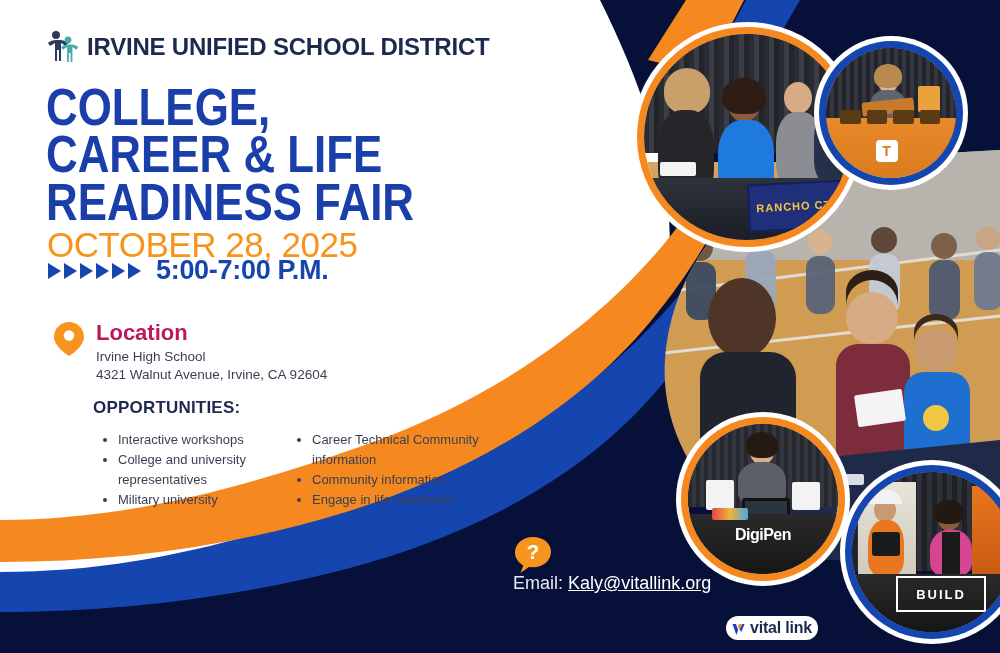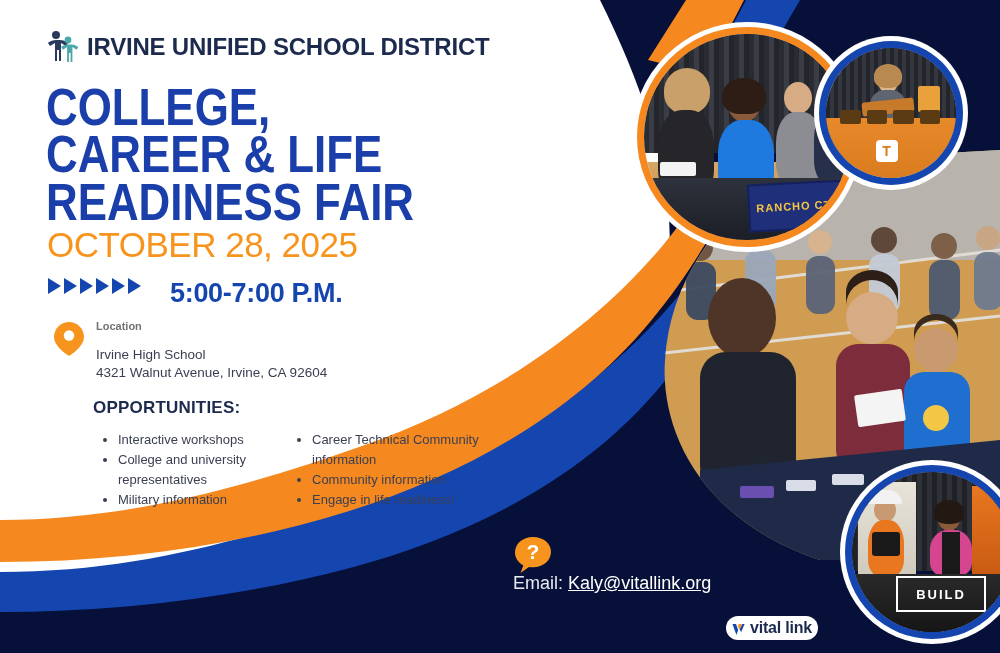--- a/index.html
+++ b/index.html
@@ -94,40 +94,40 @@
     transform-origin: left top;
   }
   .headline .l2 { display:block; }
 
   .date {
     position:absolute; left:47px; top:225px;
     color:#F7941D; font-weight:normal; font-size:35px;
     letter-spacing:-0.5px;
   }
   .time-row {
-    position:absolute; left:48px; top:278px;
-    display:flex; align-items:flex-start; gap:23px;
+    position:absolute; left:48px; top:255px;
+    display:flex; align-items:center; gap:9px;
   }
   .arrows { display:flex; gap:3px; }
   .arrows i {
     width:0; height:0; display:block;
     border-left:13px solid #1546B0;
     border-top:8px solid transparent;
     border-bottom:8px solid transparent;
   }
   .time-text {
     color:#1546B0; font-weight:bold; font-size:27px; letter-spacing:-0.3px;
     margin-left:6px;
   }
 
   .loc-block { position:absolute; left:54px; top:320px; display:flex; gap:12px; }
   .pin {
     width:30px; height:34px; flex:0 0 auto; margin-top:2px;
   }
-  .loc-title { font-size:11px; font-weight:bold; color:#737373; margin-bottom:14px; }
+  .loc-title { font-size:22px; font-weight:bold; color:#be185d; margin-bottom:2px; }
   .loc-line { font-size:13.5px; color:#3a3f52; line-height:1.35; }
 
   .opp-title {
     position:absolute; left:93px; top:398px;
     font-size:17px; font-weight:bold; color:#1c2a4e; letter-spacing:0.2px;
   }
   .opp-cols {
     position:absolute; left:100px; top:430px;
     display:flex; gap:26px;
   }
@@ -277,20 +277,34 @@
       <div class="sign" style="left:50px; top:92px; width:22px; height:22px; border-radius:4px; background:#ffffff; border:none; color:#d97c1f; font-size:14px;">T</div>
       <div style="position:absolute; left:14px; top:62px; width:100px; height:14px; display:flex; gap:6px;">
         <span style="flex:1;background:#5a3b14;border-radius:2px;"></span>
         <span style="flex:1;background:#5a3b14;border-radius:2px;"></span>
         <span style="flex:1;background:#5a3b14;border-radius:2px;"></span>
         <span style="flex:1;background:#5a3b14;border-radius:2px;"></span>
       </div>
     </div>
   </div>
 
+  <div class="photo ring-orange" style="left:688px; top:424px; width:150px; height:150px;">
+    <div class="scene">
+      <div class="curtain" style="height:55%; background:repeating-linear-gradient(90deg,#26282e 0 4px,#34373f 4px 8px);"></div>
+      <div class="head" style="left:62px; top:14px; width:24px; height:27px; background:#d9b189;"></div>
+      <div style="position:absolute; left:58px; top:8px; width:32px; height:26px; border-radius:50% 50% 40% 40%; background:#241a12;"></div>
+      <div class="person" style="left:50px; top:38px; width:48px; height:44px; background:#5a5f68;"></div>
+      <div class="whitebox" style="left:18px; top:56px; width:28px; height:30px;"></div>
+      <div class="whitebox" style="left:104px; top:58px; width:28px; height:28px;"></div>
+      <div style="position:absolute; left:54px; top:74px; width:42px; height:28px; background:#2b3340; border:3px solid #111; border-radius:3px;"></div>
+      <div class="table-black"></div>
+      <div class="sign" style="left:20px; top:100px; width:110px; height:22px; background:transparent; border:none; color:#ffffff; font-size:16px; letter-spacing:-0.5px;">DigiPen</div>
+      <div style="position:absolute; left:24px; top:84px; width:36px; height:12px; background:linear-gradient(90deg,#e04646,#f0b53a,#49a7e0); border-radius:2px;"></div>
+    </div>
+  </div>
 
   <div class="photo ring-blue" style="left:852px; top:472px; width:160px; height:160px;">
     <div class="scene">
       <div class="curtain" style="height:62%; background:repeating-linear-gradient(90deg,#1f2126 0 5px,#2e3138 5px 10px);"></div>
 
       <div style="position:absolute; left:6px; top:10px; width:58px; height:98px; background:linear-gradient(180deg,#e8e4da,#cfc9bb);"></div>
       <div class="head" style="left:22px; top:26px; width:22px; height:24px; background:#c99a72;"></div>
       <div style="position:absolute; left:16px; top:18px; width:34px; height:14px; border-radius:14px 14px 0 0; background:#f2f2f2;"></div>
       <div class="person" style="left:16px; top:48px; width:36px; height:56px; background:#e8771f;"></div>
       <div style="position:absolute; left:20px; top:60px; width:28px; height:24px; background:#1a1a1a; border-radius:3px;"></div>
@@ -357,21 +371,21 @@
         <div class="loc-line">Irvine High School</div>
         <div class="loc-line">4321 Walnut Avenue, Irvine, CA 92604</div>
       </span>
     </div>
 
     <div class="opp-title">OPPORTUNITIES:</div>
     <div class="opp-cols">
       <ul class="col-a">
         <li>Interactive workshops</li>
         <li>College and university representatives</li>
-        <li>Military information</li>
+        <li>Military university</li>
       </ul>
       <ul class="col-b">
         <li>Career Technical Community information</li>
         <li>Community information</li>
         <li>Engage in life readiness!</li>
       </ul>
     </div>
 
     <div class="questions-row">
       <span class="qmark">

